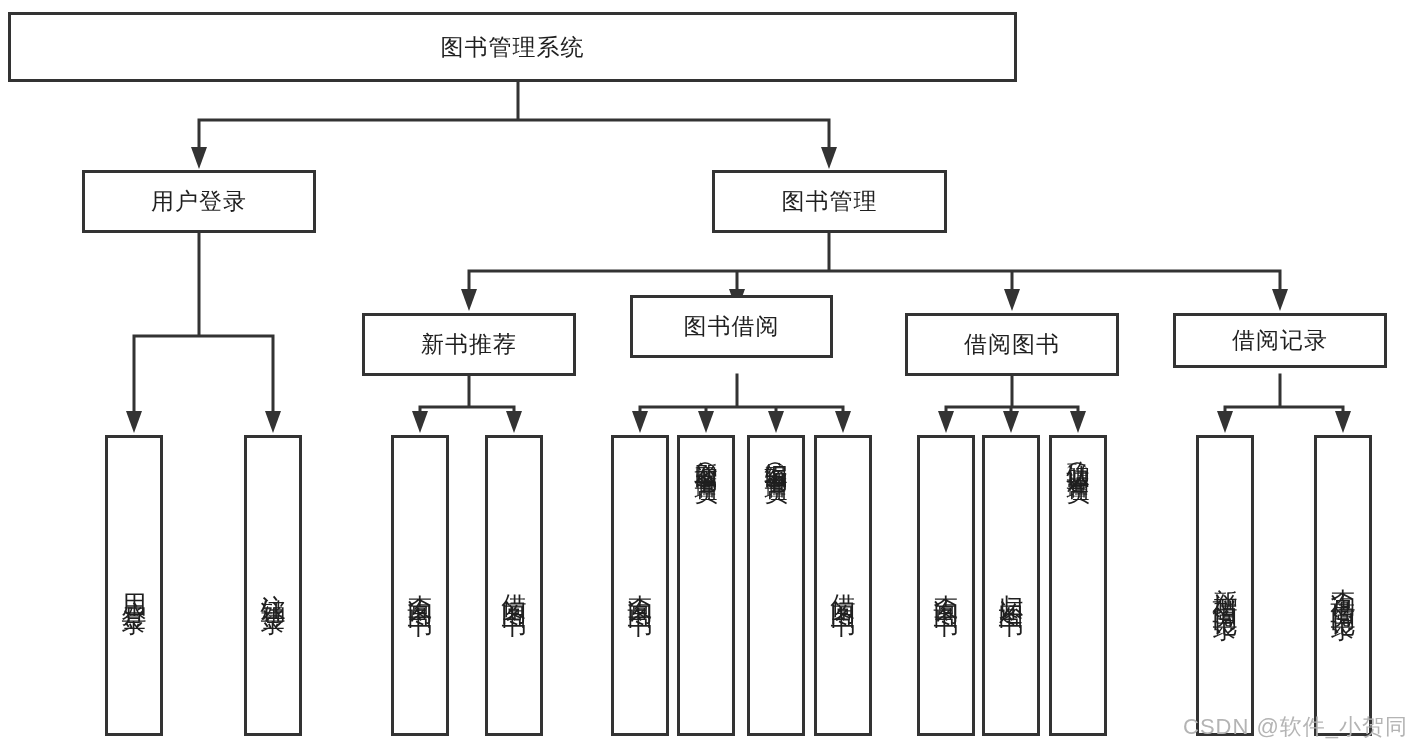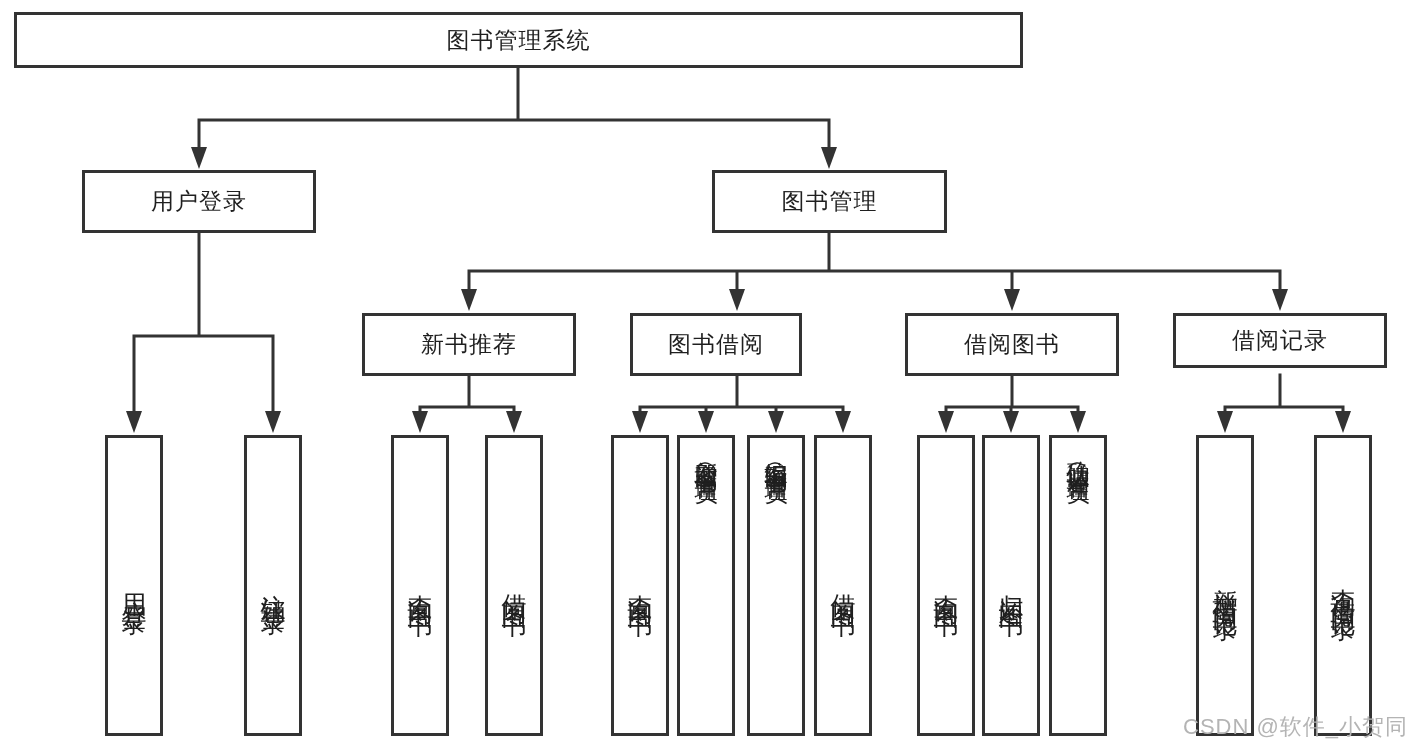--- a/index.html
+++ b/index.html
@@ -67,35 +67,35 @@
       <polygon points="768,411 784,411 776,433"></polygon>
       <polygon points="835,411 851,411 843,433"></polygon>
       <polygon points="938,411 954,411 946,433"></polygon>
       <polygon points="1003,411 1019,411 1011,433"></polygon>
       <polygon points="1070,411 1086,411 1078,433"></polygon>
       <polygon points="1217,411 1233,411 1225,433"></polygon>
       <polygon points="1335,411 1351,411 1343,433"></polygon>
     </g>
   </svg>
 
-  <div class="hbox" style="left:14px;top:12px;width:1009px;height:56px">
+  <div class="hbox" style="left:8px;top:12px;width:1009px;height:70px">
     <span class="hlabel">图书管理系统</span>
   </div>
 
   <div class="hbox" style="left:82px;top:170px;width:234px;height:63px">
     <span class="hlabel">用户登录</span>
   </div>
   <div class="hbox" style="left:712px;top:170px;width:235px;height:63px">
     <span class="hlabel">图书管理</span>
   </div>
 
   <div class="hbox" style="left:362px;top:313px;width:214px;height:63px">
     <span class="hlabel">新书推荐</span>
   </div>
-  <div class="hbox" style="left:630px;top:313px;width:172px;height:63px">
+  <div class="hbox" style="left:630px;top:295px;width:203px;height:63px">
     <span class="hlabel">图书借阅</span>
   </div>
   <div class="hbox" style="left:905px;top:313px;width:214px;height:63px">
     <span class="hlabel">借阅图书</span>
   </div>
   <div class="hbox" style="left:1173px;top:313px;width:214px;height:55px">
     <span class="hlabel">借阅记录</span>
   </div>
 
   <div class="vbox" style="left:105px">

